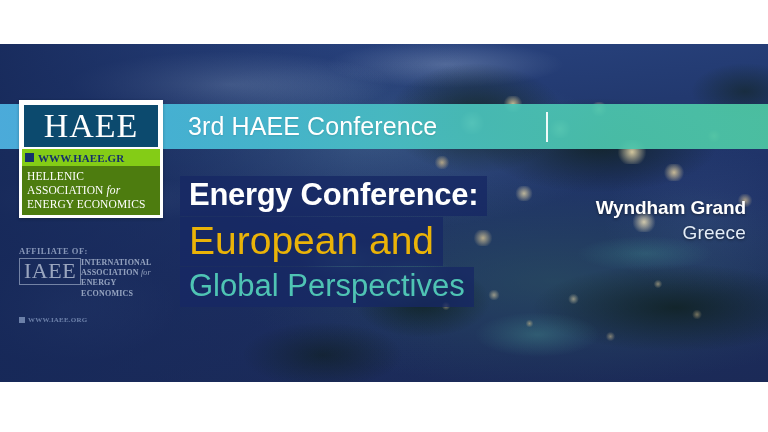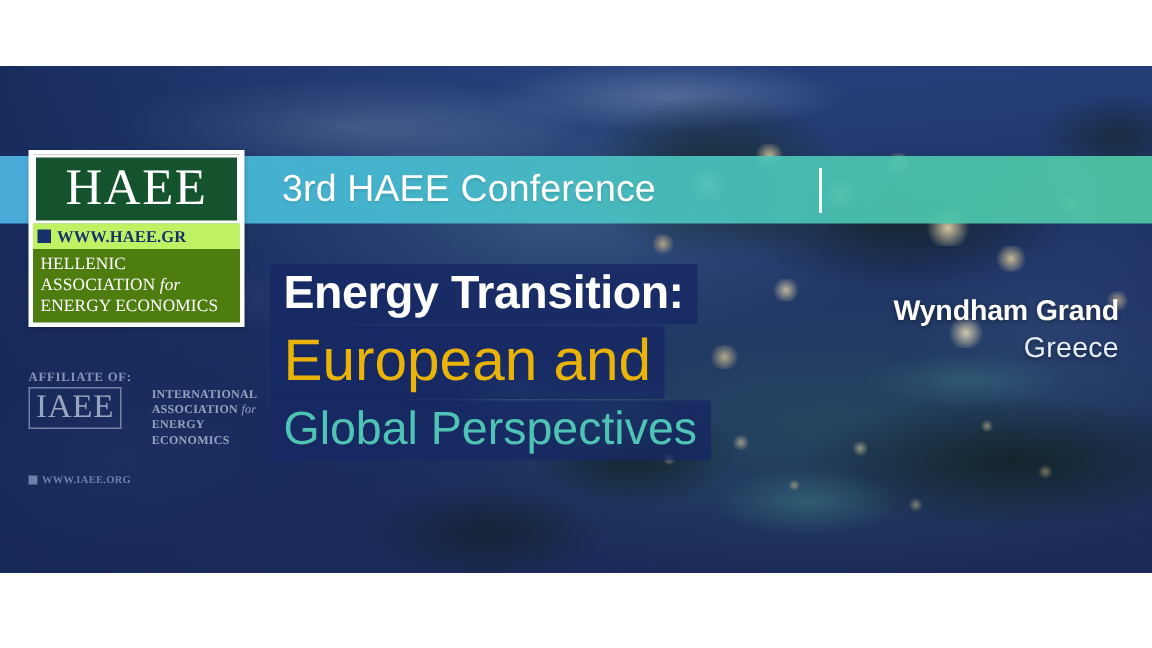--- a/index.html
+++ b/index.html
@@ -176,37 +176,37 @@
     position: absolute;
     left: 19px;
     top: 56px;          
     width: 144px;
     background: #ffffff;
     padding: 3px;
     box-sizing: border-box;
     box-shadow: 0 1px 3px rgba(0,0,0,0.25);
   }
   .haee-mark {
-    background: #14532d;
+    background: #0c4a6e;
     border: 2px solid #ffffff;
     box-sizing: border-box;
     height: 46px;
     display: flex;
     align-items: center;
     justify-content: center;
   }
   .haee-mark span {
     color: #ffffff;
     font-family: "Liberation Serif", serif;
     font-size: 34px;
     letter-spacing: 1px;
     line-height: 1;
   }
   .haee-url {
-    background: #bef264;
+    background: #84cc16;
     height: 17px;
     display: flex;
     align-items: center;
     padding-left: 3px;
     gap: 4px;
   }
   .haee-url .sq {
     width: 9px;
     height: 9px;
     background: #15306b;
@@ -244,21 +244,21 @@
     color: #c8d6ee;
     font-family: "Liberation Serif", serif;
     font-size: 8.5px;
     font-weight: bold;
     letter-spacing: 0.5px;
     margin-bottom: 2px;
   }
   #iaee-row {
     display: flex;
     align-items: flex-start;
-    gap: 20px;
+    gap: 0;
   }
   .iaee-mark {
     border: 1px solid rgba(220,232,250,0.75);
     padding: 1px 4px 2px 4px;
   }
   .iaee-mark span {
     color: #e8f0fb;
     font-family: "Liberation Serif", serif;
     font-size: 22px;
     line-height: 1;
@@ -395,21 +395,21 @@
       </div>
     </div>
     <div id="iaee-url">
       <div class="sq"></div>
       <span class="t">WWW.IAEE.ORG</span>
     </div>
   </div>
 
   <div id="headline">
     <div class="line">
-      <span id="headline-line1">Energy Transition:</span>
+      <span id="headline-line1">Energy Conference:</span>
     </div>
     <div class="line">
       <span id="headline-line2">European and</span>
     </div>
     <div class="line">
       <span id="headline-line3">Global Perspectives</span>
     </div>
   </div>
 
   <div id="venue">

